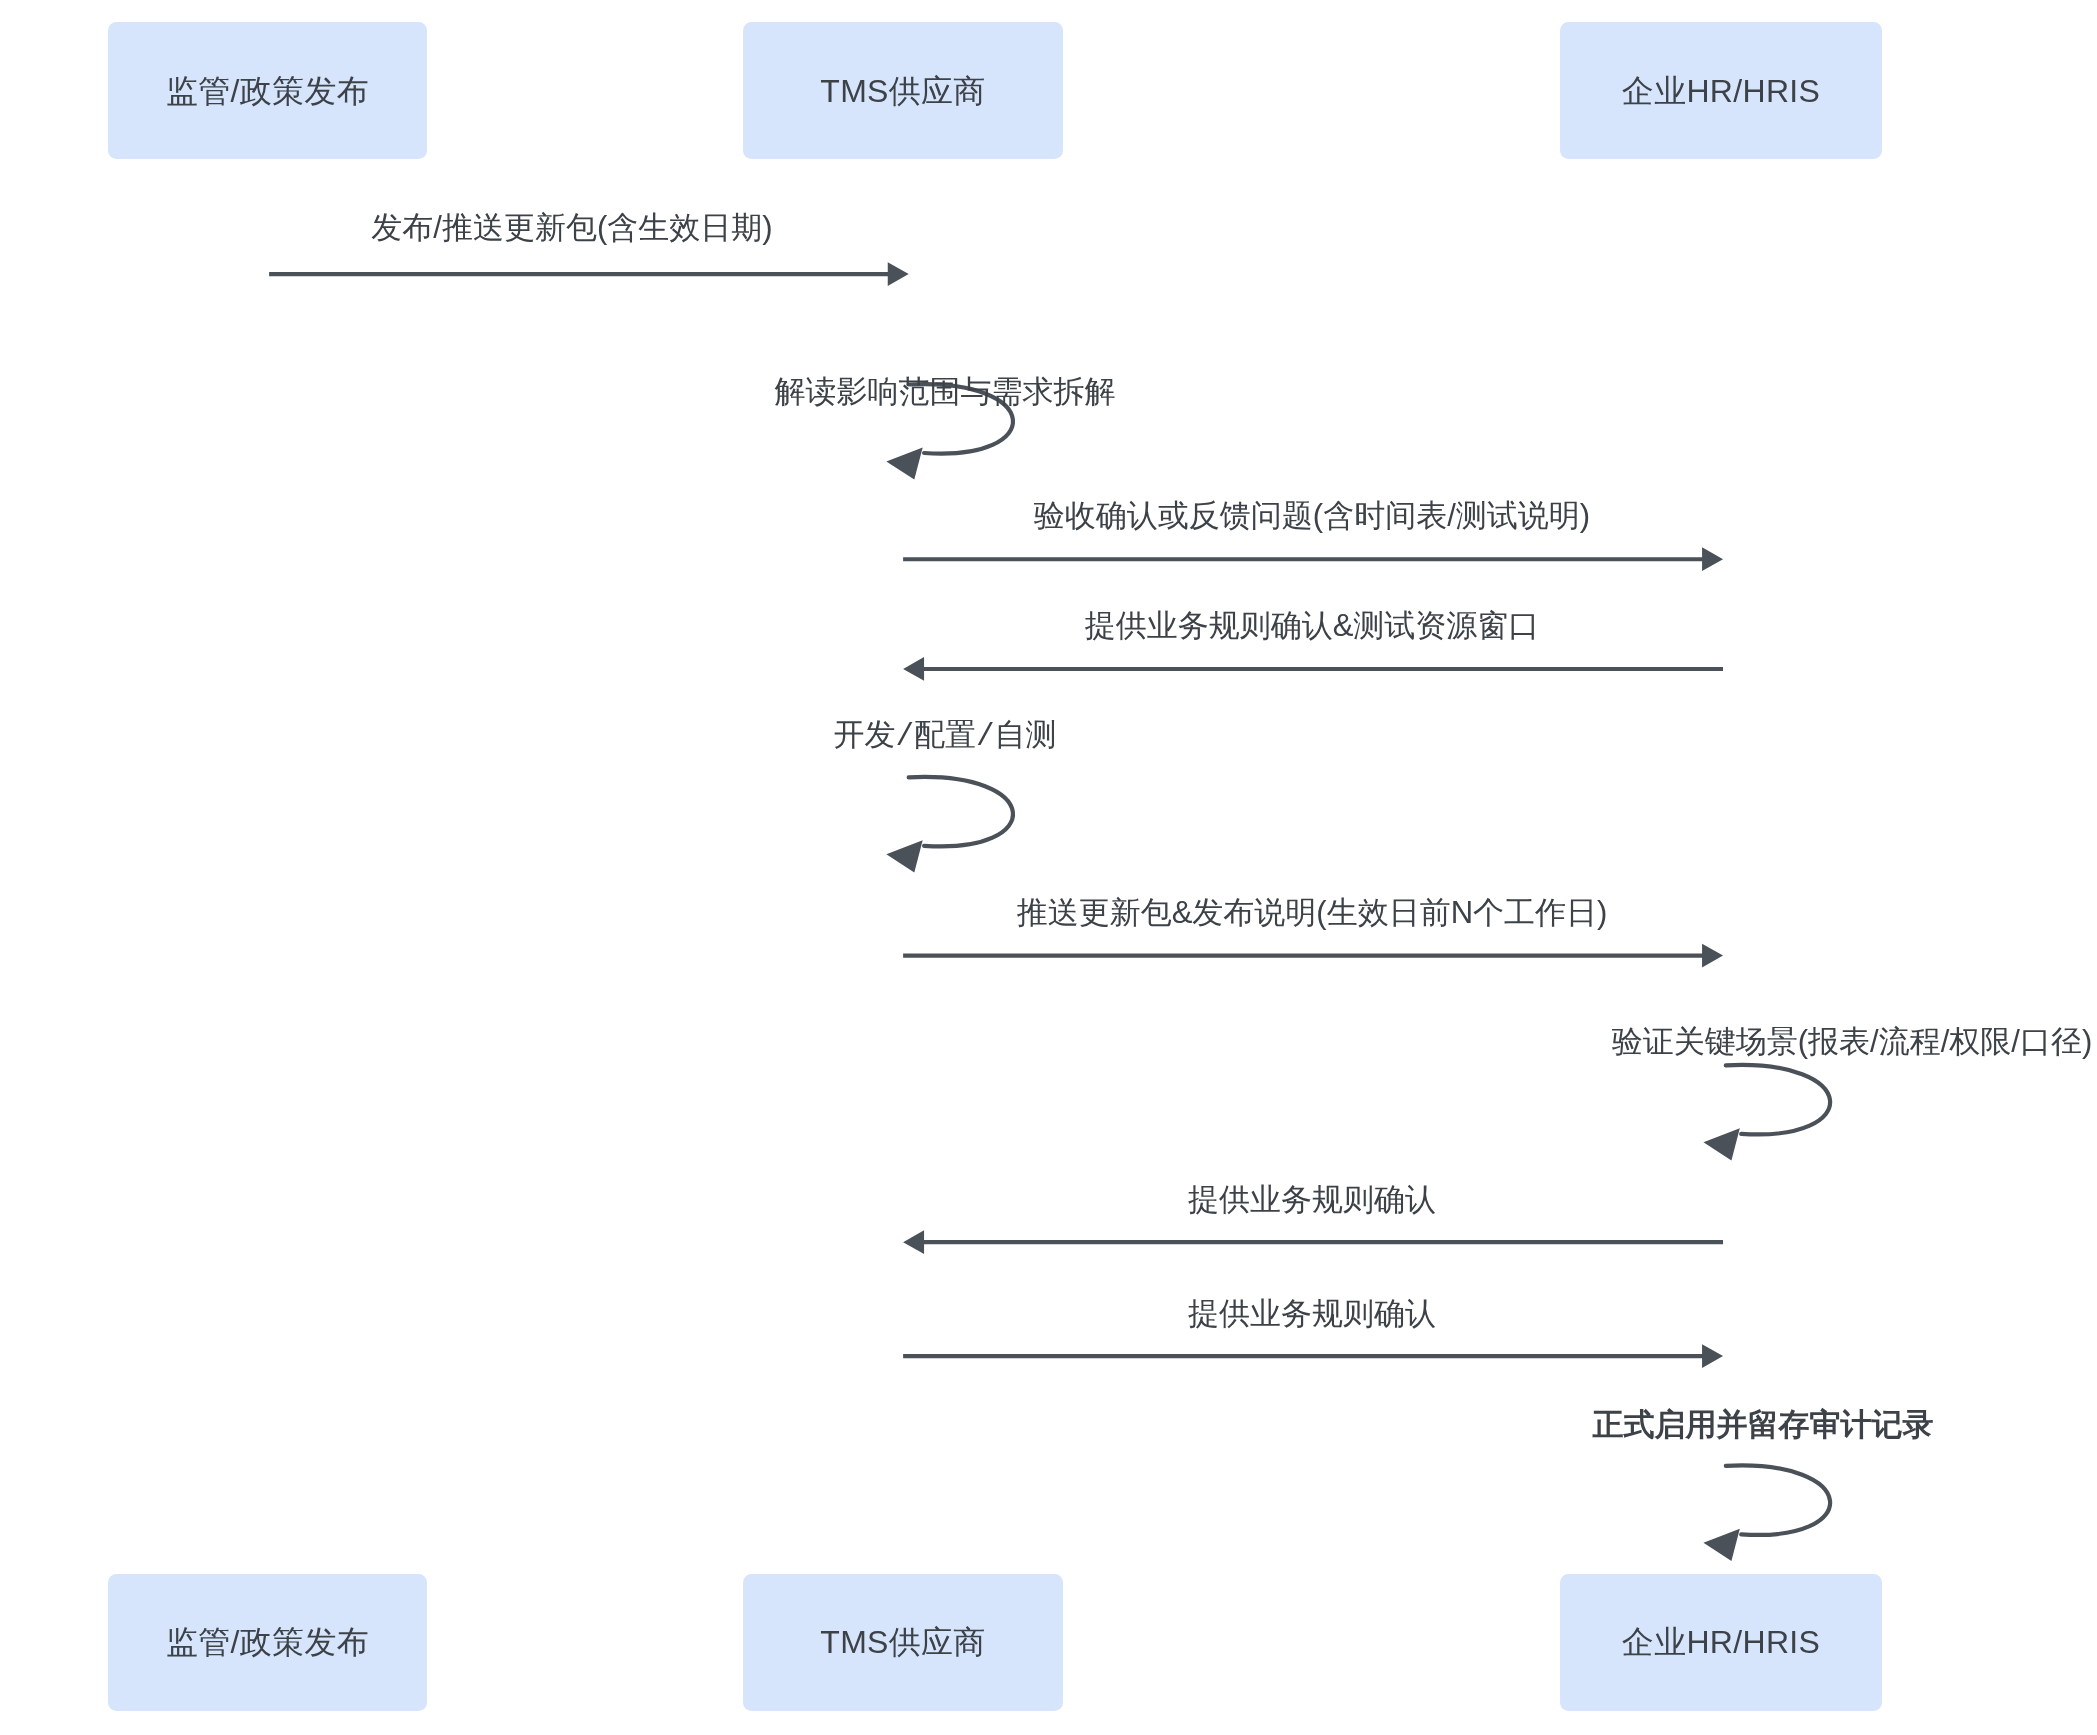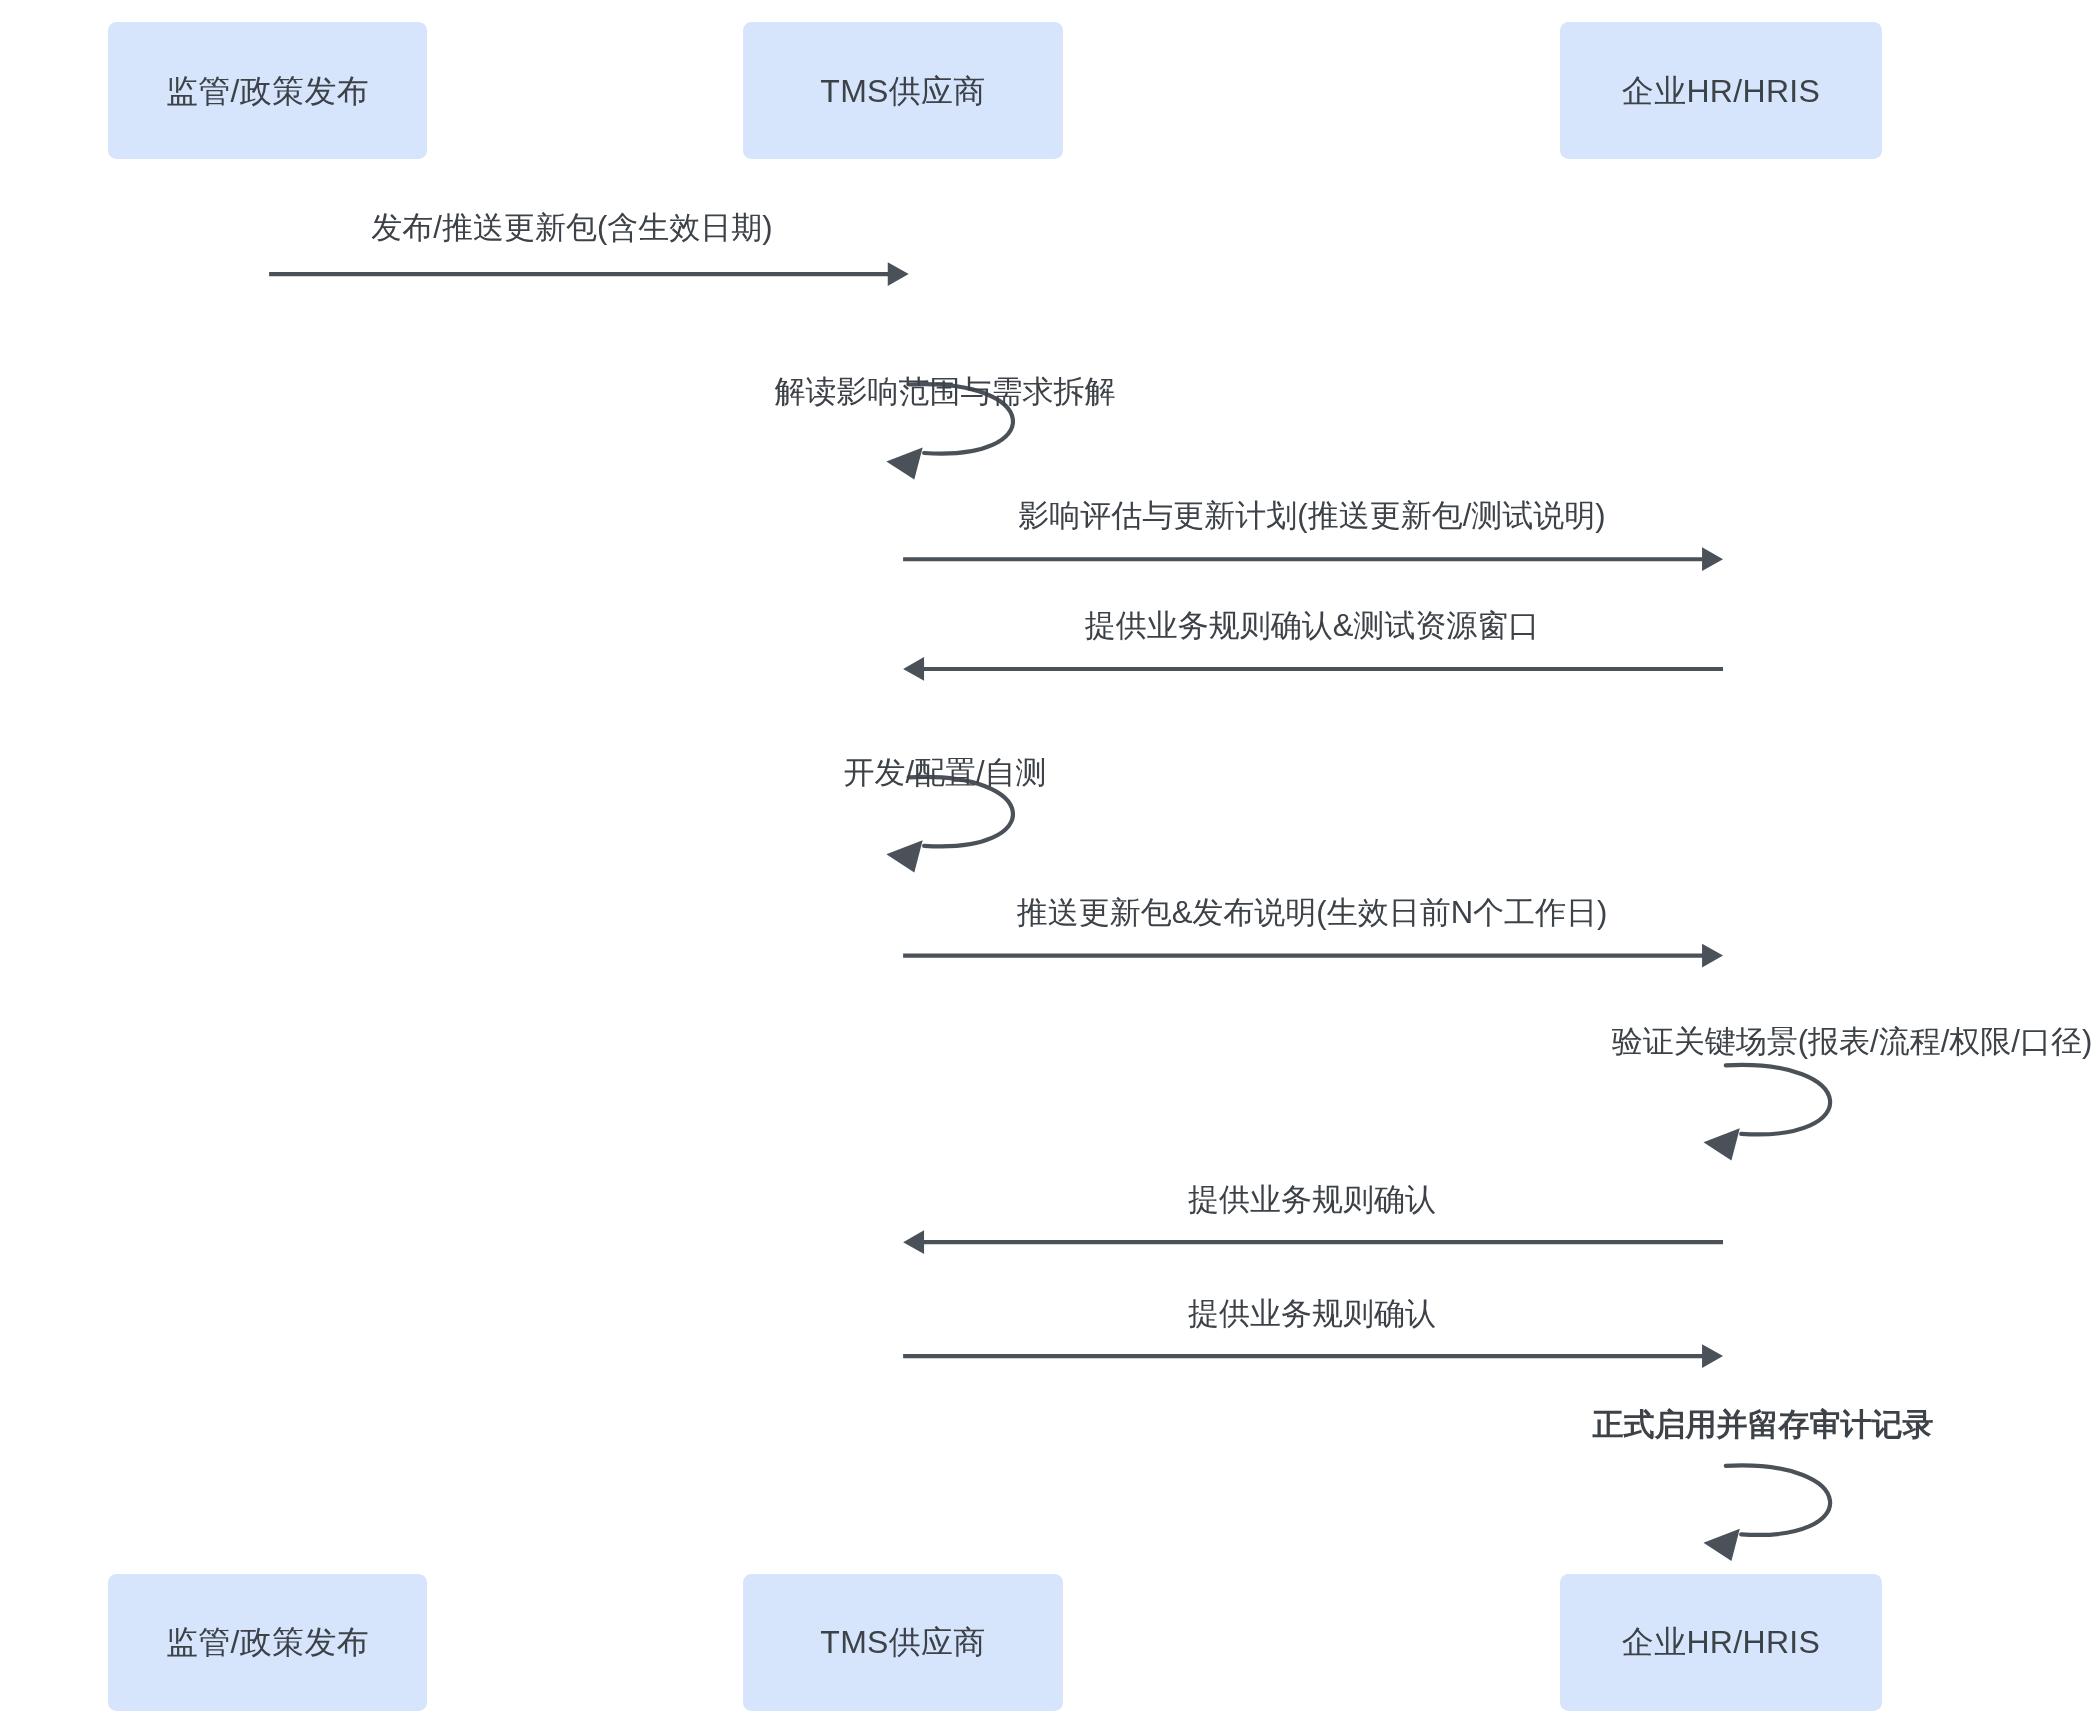--- a/index.html
+++ b/index.html
@@ -125,23 +125,23 @@
       <g>
         <path d="M 2469 2097
                C 2661 2087, 2667 2207, 2491 2195" fill="none" stroke="#4a5158" stroke-width="6" stroke-linecap="round"></path>
         <polygon points="2437,2207 2489,2187 2477,2233" fill="#4a5158"></polygon>
       </g>
     </svg>
 
   <div id="label-layer">
       <div class="msg-label" style="left: 572px; top: 210px;">发布/推送更新包(含生效日期)</div>
       <div class="msg-label" style="left: 945px; top: 326px; margin-top: 48px;">解读影响范围与需求拆解</div>
-      <div class="msg-label" style="left: 1312px; top: 498px;">影响评估与更新计划(推送更新包/测试说明)</div>
+      <div class="msg-label" style="left: 1312px; top: 498px;">验收确认或反馈问题(含时间表/测试说明)</div>
       <div class="msg-label" style="left: 1312px; top: 608px;">提供业务规则确认&amp;测试资源窗口</div>
-      <div class="msg-label" style="left: 945px; top: 755px;">开发/配置/自测</div>
+      <div class="msg-label" style="left: 945px; top: 719px; font-family: Liberation Mono, monospace;">开发/配置/自测</div>
       <div class="msg-label" style="left: 1312px; top: 895px;">推送更新包&amp;发布说明(生效日前N个工作日)</div>
       <div class="msg-label" style="left: 1852px; top: 1007px; margin-top: 17px;">验证关键场景(报表/流程/权限/口径)</div>
       <div class="msg-label" style="left: 1312px; top: 1182px;">提供业务规则确认</div>
       <div class="msg-label" style="left: 1312px; top: 1296px;">提供业务规则确认</div>
       <div class="msg-label" style="left: 1763px; top: 1407px; font-weight: bold;">正式启用并留存审计记录</div>
     </div>
 
 </div>
 
 

